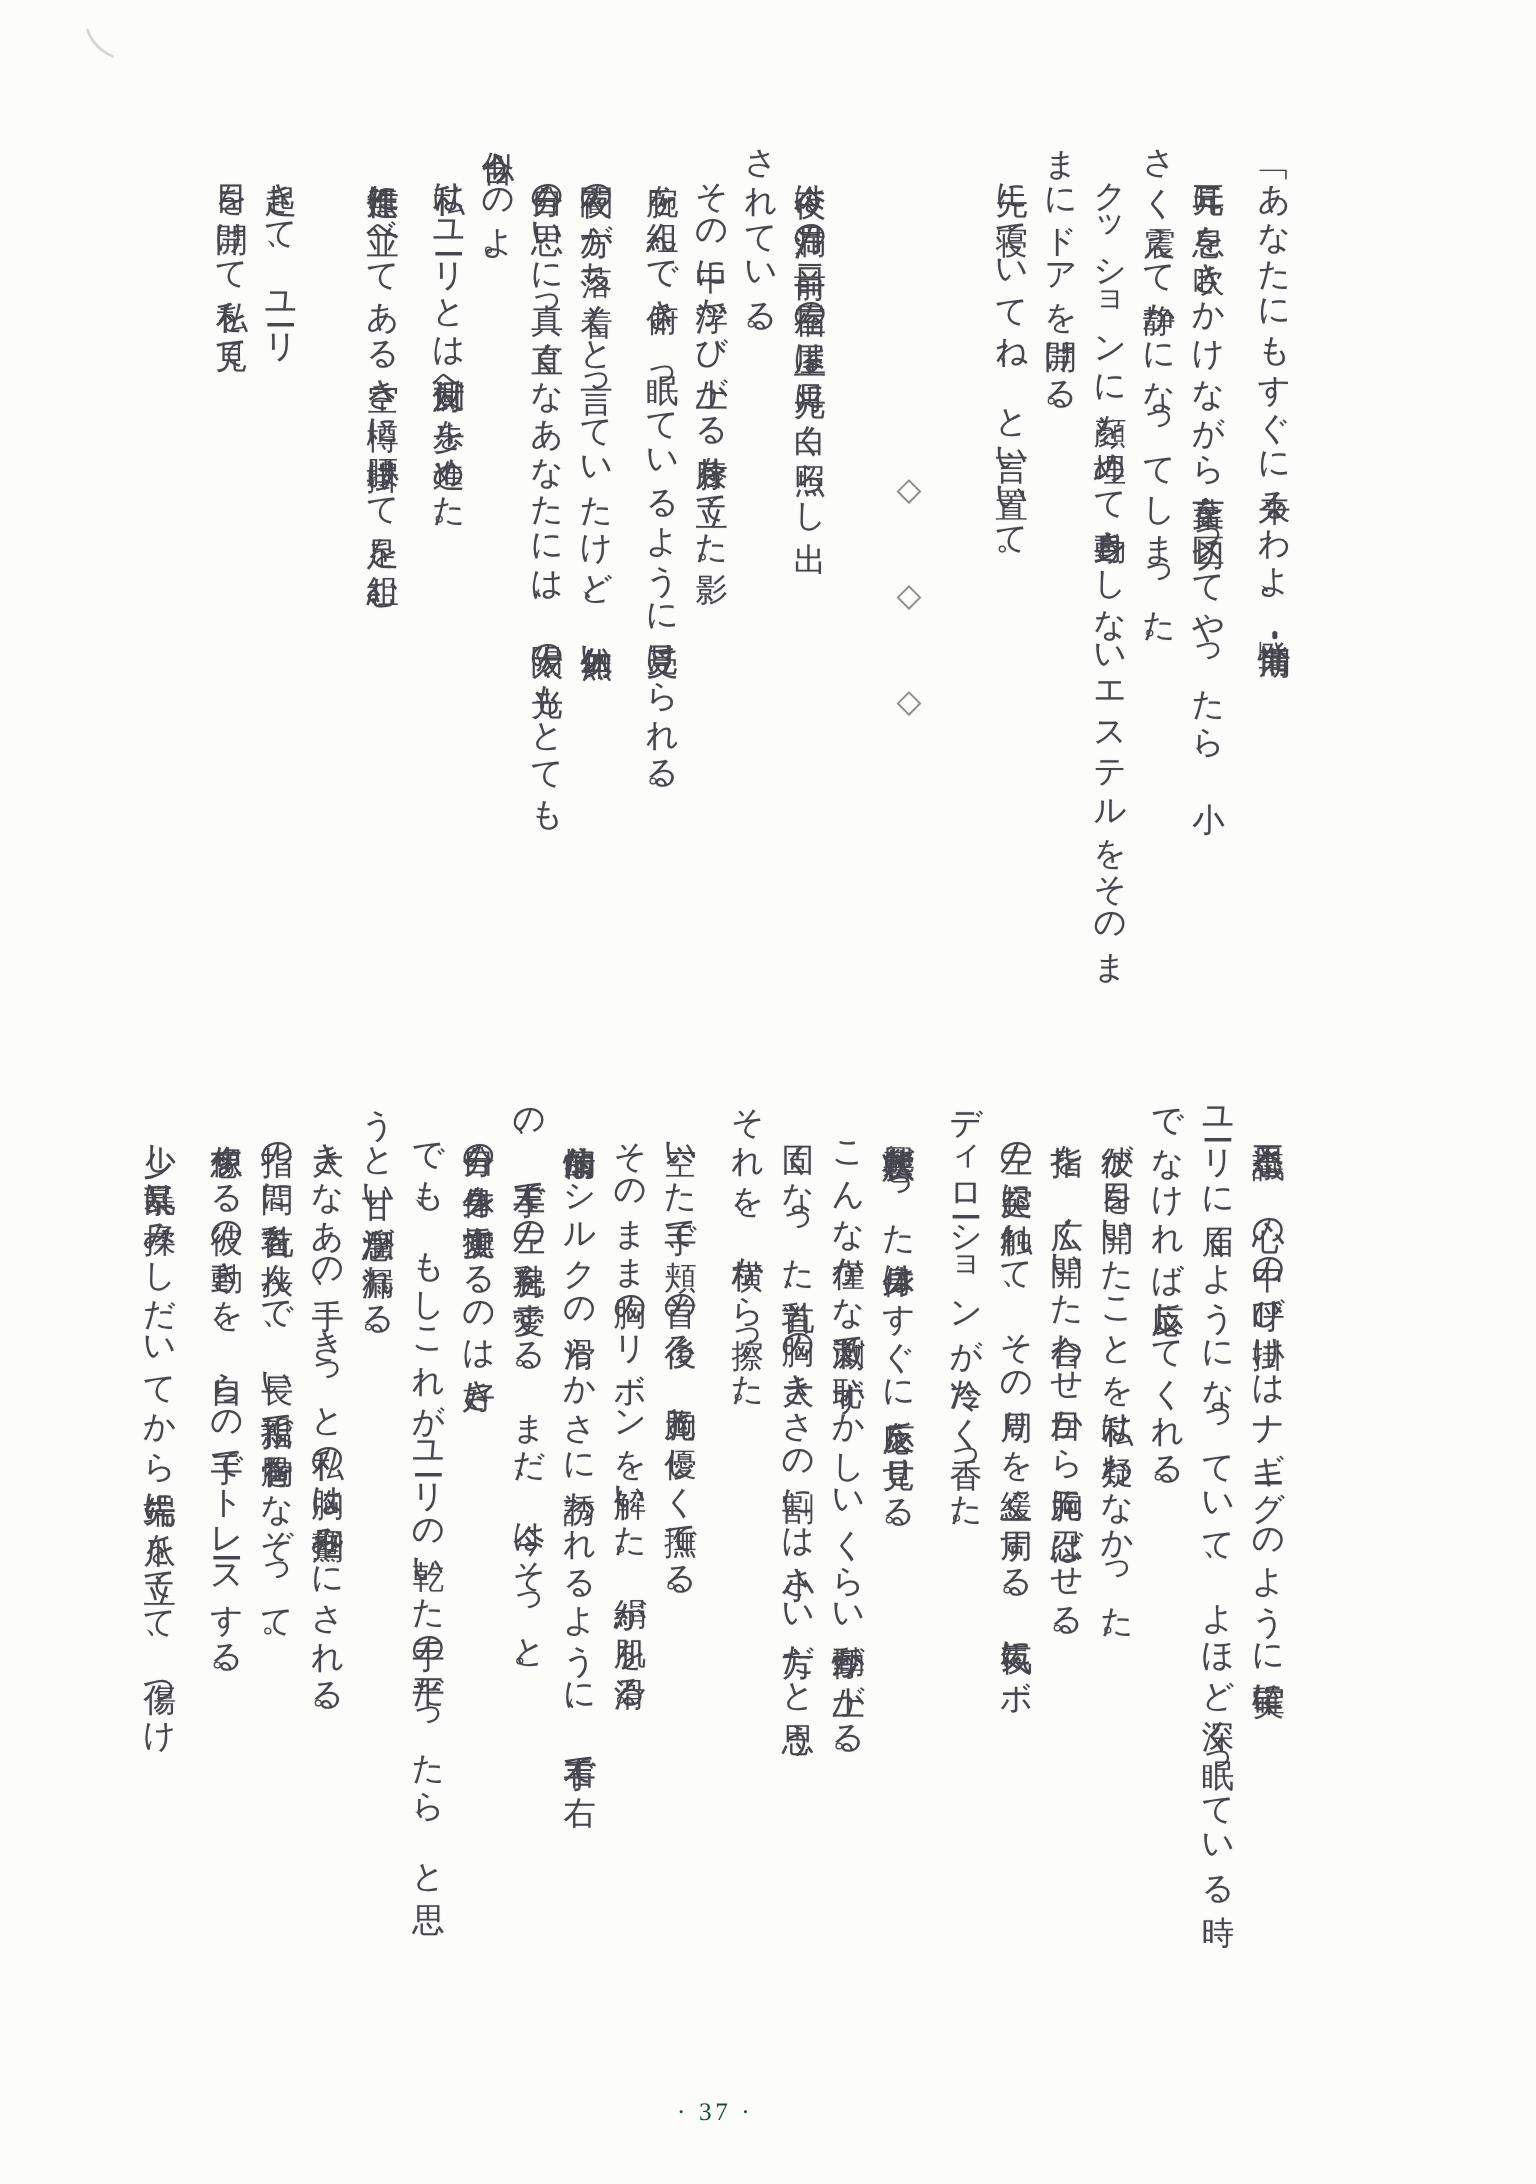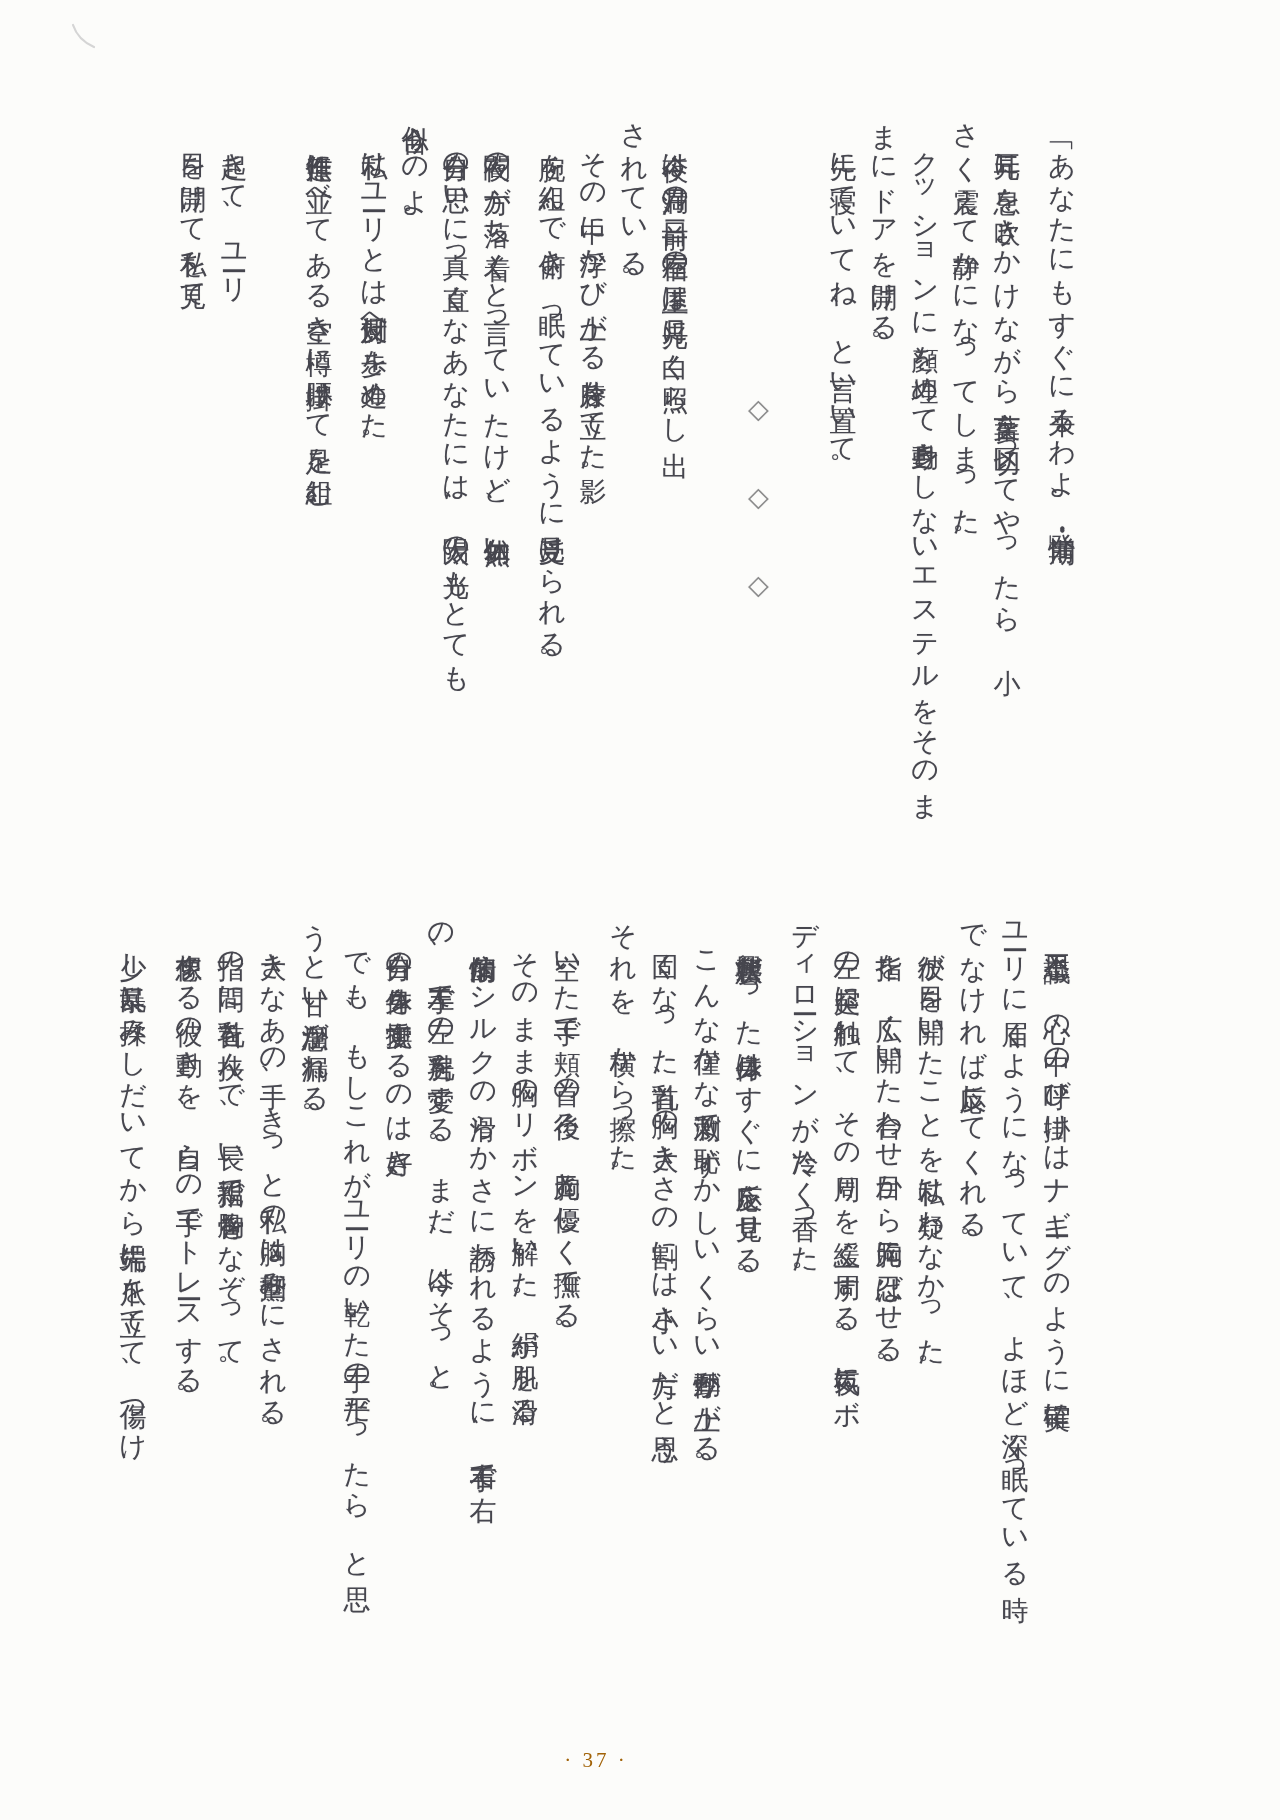--- a/index.html
+++ b/index.html
@@ -33,21 +33,21 @@
     text-indent:288px;
     color:#8a8a8a;
     letter-spacing:1px;
   }
   .page-number{
     position:absolute;
     left:540px; top:1748px; width:112px;
     text-align:center;
     font-size:21px;
     letter-spacing:3px;
-    color:#a16207;
+    color:#14532d;
   }
   .crease{
     position:absolute;
     left:66px; top:20px;
     width:34px; height:34px;
     pointer-events:none;
   }
 </style>
 </head>
 <body>

